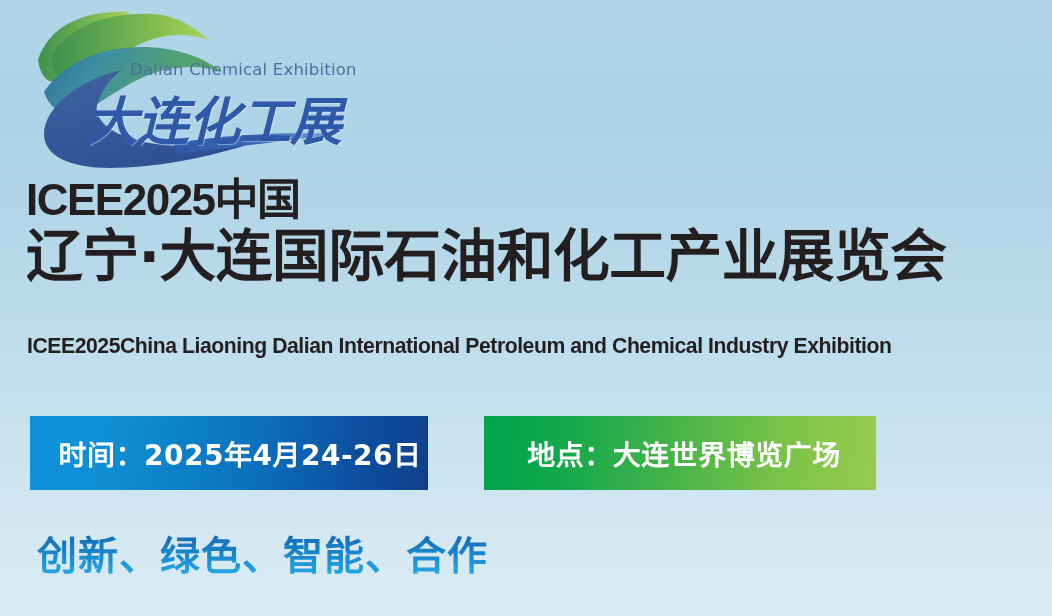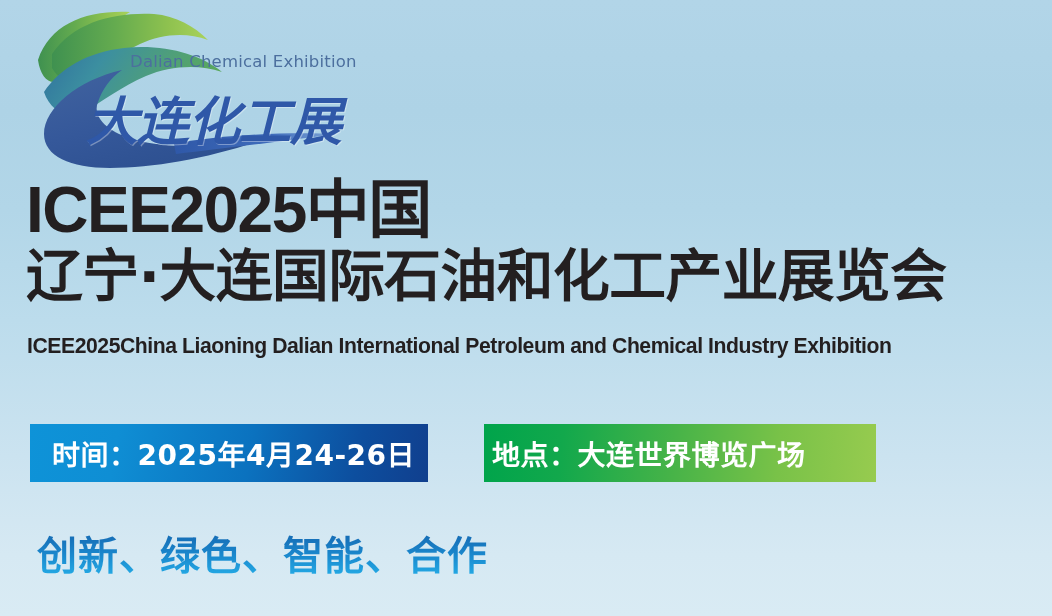--- a/index.html
+++ b/index.html
@@ -40,21 +40,21 @@
   #logo-mark {
     position: absolute;
     left: 0;
     top: 0;
     width: 320px;
     height: 160px;
   }
   #logo-tagline {
     position: absolute;
     left: 104px;
-    top: 44px;
+    top: 52px;
     font-family: "DejaVu Sans", "Liberation Sans", sans-serif;
     font-size: 16.5px;
     letter-spacing: 0.2px;
     color: #4c6f9e;
     white-space: nowrap;
   }
   #logo-wordmark {
     position: absolute;
     left: 60px;
     top: 72px;
@@ -76,21 +76,21 @@
     width: 1010px;
   }
   .title-line {
     color: #231f20;
     font-weight: bold;
     white-space: nowrap;
     line-height: 1.0;
   }
   #title-line-1 {
     font-family: "Liberation Sans", "DejaVu Sans", sans-serif;
-    font-size: 64px;
+    font-size: 44px;
     letter-spacing: -1.5px;
     margin-bottom: 6px;
   }
   #title-line-2 {
     font-family: "DejaVu Sans", "Liberation Sans", sans-serif;
     font-size: 57px;
     letter-spacing: -0.5px;
     transform: scaleX(0.995);
     transform-origin: left center;
   }
@@ -110,25 +110,26 @@
 
   
   #badge-row {
     position: absolute;
     left: 30px;
     top: 408px;
     height: 62px;
   }
   .badge {
     position: absolute;
-    top: 16px;
-    height: 58px;
+    top: 8px;
+    height: 74px;
     display: flex;
     align-items: center;
     box-sizing: border-box;
+    justify-content: center;
   }
   .badge-text {
     font-family: "DejaVu Sans", "Liberation Sans", sans-serif;
     font-size: 28px;
     font-weight: bold;
     color: #ffffff;
     white-space: nowrap;
     letter-spacing: 0.5px;
   }
   #badge-date {

